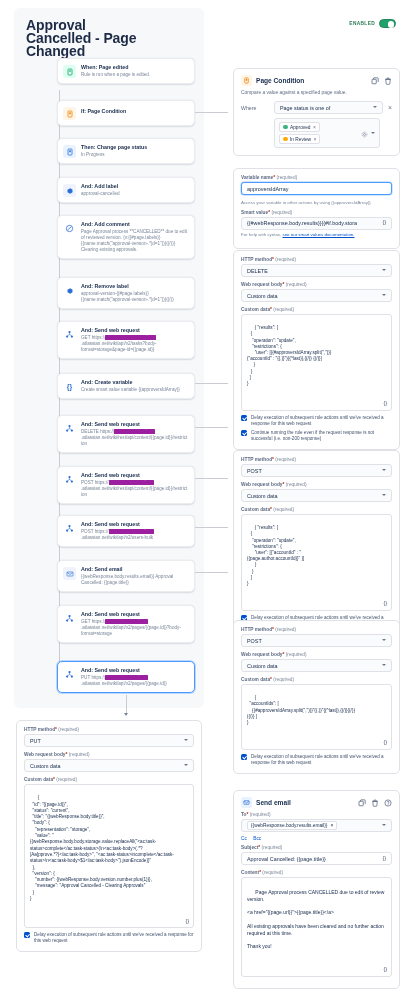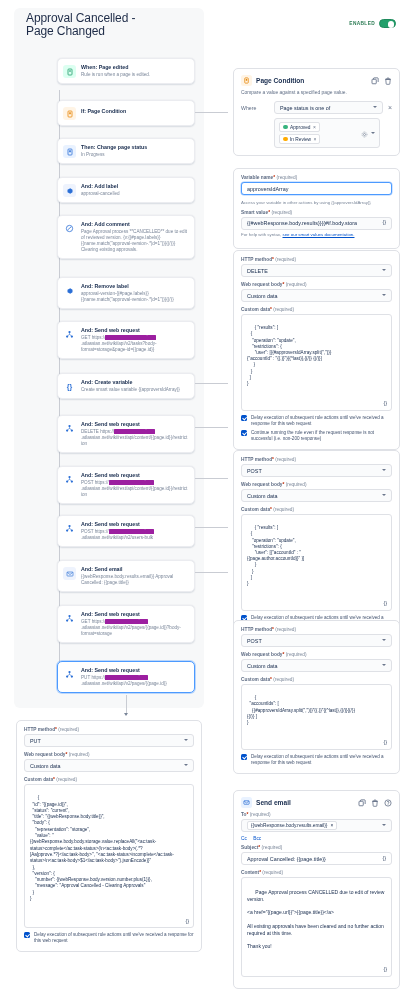--- a/index.html
+++ b/index.html
@@ -21,24 +21,24 @@
   .chain-panel {
     position: absolute;
     left: 14px; top: 8px;
     width: 190px;
     height: 700px;
     background: #f7f8f9;
     border-radius: 6px;
   }
   .rule-title {
     position: absolute;
-    left: 26px; top: 12px;
+    left: 26px; top: 19px;
     width: 112px;
-    font-size: 12px;
-    font-weight: normal;
+    font-size: 14px;
+    font-weight: bold;
     color: #1d2b47;
     line-height: 13px;
     letter-spacing: -0.1px;
   }
   .enabled-wrap {
     position: absolute;
     right: 10px; top: 19px;
     display: flex; align-items: center; gap: 4px;
   }
   .enabled-label {

